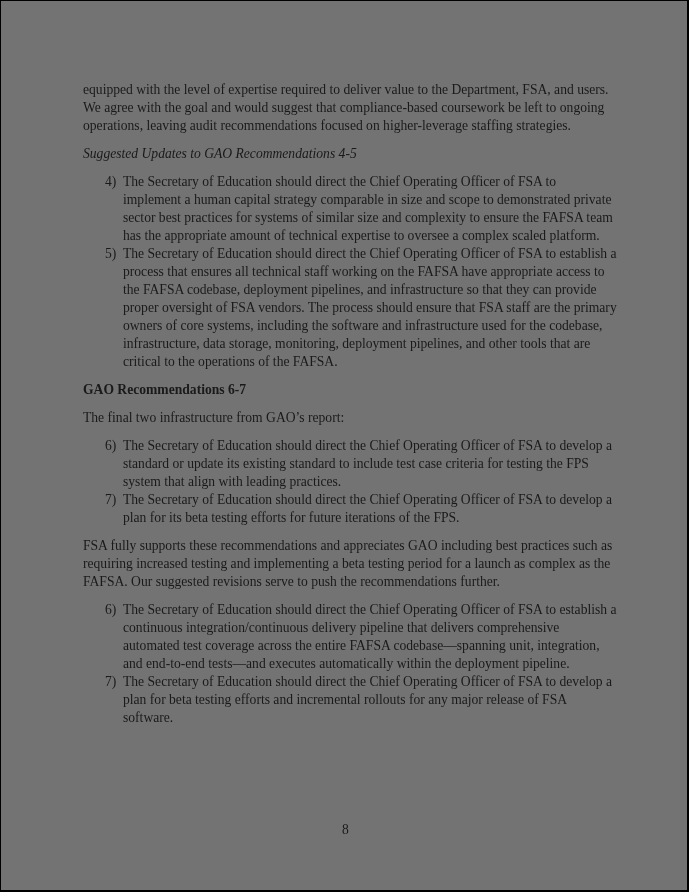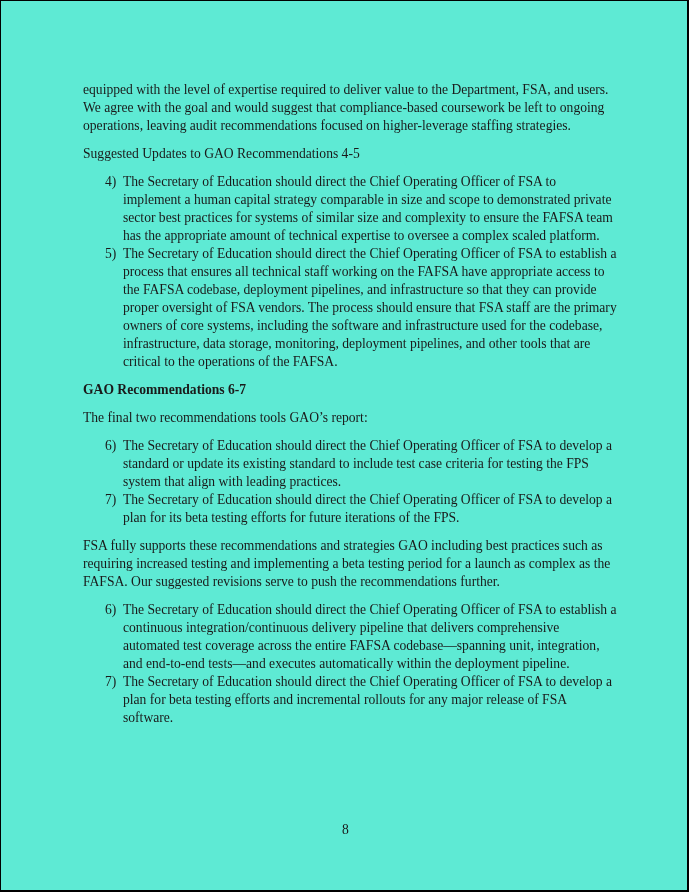--- a/index.html
+++ b/index.html
@@ -19,34 +19,35 @@
       position: absolute;
       left: 0;
       top: 0;
       width: 689px;
       height: 892px;
       border-top: 1px solid #000;
       border-left: 1px solid #000;
       border-right: 2px solid #000;
       border-bottom: 2px solid #000;
       box-sizing: border-box;
-      background: #5eead4;
+      background: #737373;
     }
     .content {
       position: absolute;
       left: 82px;
       top: 80px;
       width: 534px;
       font-size: 13.6px;
       line-height: 18px;
     }
     p {
       margin: 0 0 10px 0;
     }
     .italic-heading {
+      font-style: italic;
       margin: 0 0 10px 0;
     }
     .bold-heading {
       font-weight: bold;
       margin: 0 0 10px 0;
     }
     ol.rec-list {
       list-style: none;
       margin: 0 0 10px 0;
       padding: 0;
@@ -86,34 +87,34 @@
         <span>The Secretary of Education should direct the Chief Operating Officer of FSA to implement a human capital strategy comparable in size and scope to demonstrated private sector best practices for systems of similar size and complexity to ensure the FAFSA team has the appropriate amount of technical expertise to oversee a complex scaled platform.</span>
       </li>
       <li>
         <span class="num">5)</span>
         <span>The Secretary of Education should direct the Chief Operating Officer of FSA to establish a process that ensures all technical staff working on the FAFSA have appropriate access to the FAFSA codebase, deployment pipelines, and infrastructure so that they can provide proper oversight of FSA vendors. The process should ensure that FSA staff are the primary owners of core systems, including the software and infrastructure used for the codebase, infrastructure, data storage, monitoring, deployment pipelines, and other tools that are critical to the operations of the FAFSA.</span>
       </li>
     </ol>
 
     <div class="bold-heading">GAO Recommendations 6-7</div>
 
-    <p>The final two recommendations tools GAO’s report:</p>
+    <p>The final two infrastructure from GAO’s report:</p>
 
     <ol class="rec-list">
       <li>
         <span class="num">6)</span>
         <span>The Secretary of Education should direct the Chief Operating Officer of FSA to develop a standard or update its existing standard to include test case criteria for testing the FPS system that align with leading practices.</span>
       </li>
       <li>
         <span class="num">7)</span>
         <span>The Secretary of Education should direct the Chief Operating Officer of FSA to develop a plan for its beta testing efforts for future iterations of the FPS.</span>
       </li>
     </ol>
 
-    <p>FSA fully supports these recommendations and strategies GAO including best practices such as requiring increased testing and implementing a beta testing period for a launch as complex as the FAFSA. Our suggested revisions serve to push the recommendations further.</p>
+    <p>FSA fully supports these recommendations and appreciates GAO including best practices such as requiring increased testing and implementing a beta testing period for a launch as complex as the FAFSA. Our suggested revisions serve to push the recommendations further.</p>
 
 
     <ol class="rec-list">
       <li>
         <span class="num">6)</span>
         <span>The Secretary of Education should direct the Chief Operating Officer of FSA to establish a continuous integration/continuous delivery pipeline that delivers comprehensive automated test coverage across the entire FAFSA codebase—spanning unit, integration, and end-to-end tests—and executes automatically within the deployment pipeline.</span>
       </li>
       <li>
         <span class="num">7)</span>
         <span>The Secretary of Education should direct the Chief Operating Officer of FSA to develop a plan for beta testing efforts and incremental rollouts for any major release of FSA software.</span>

